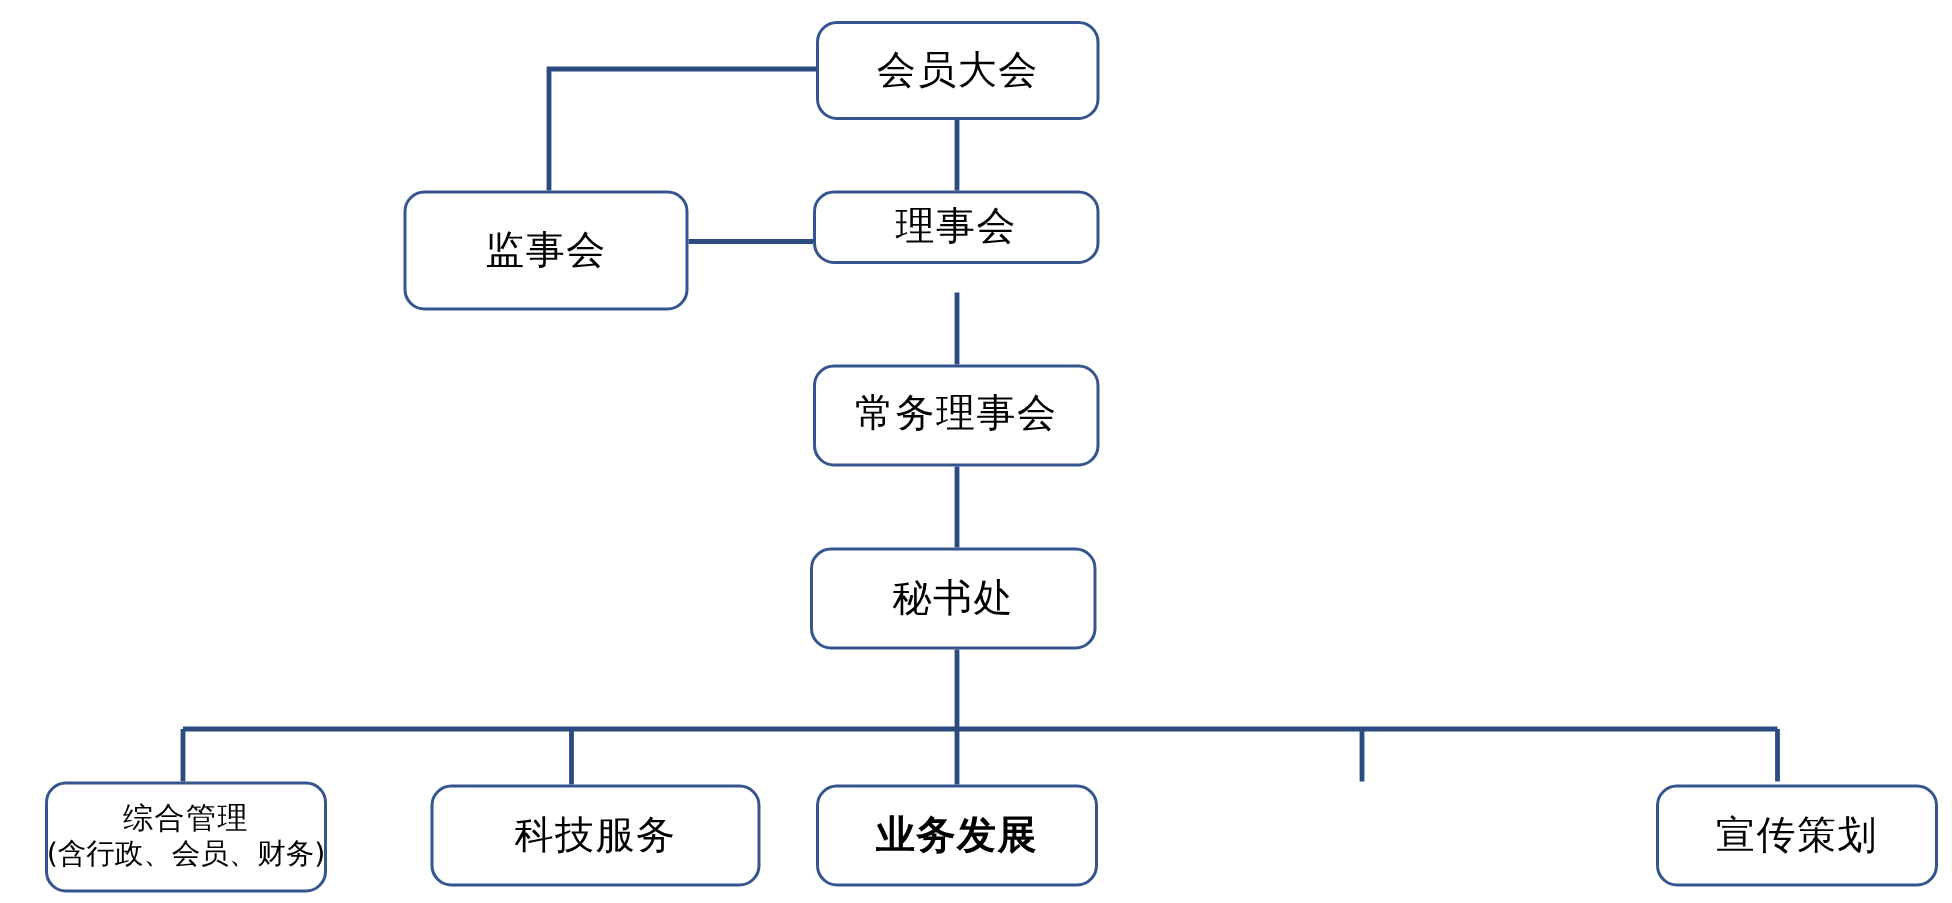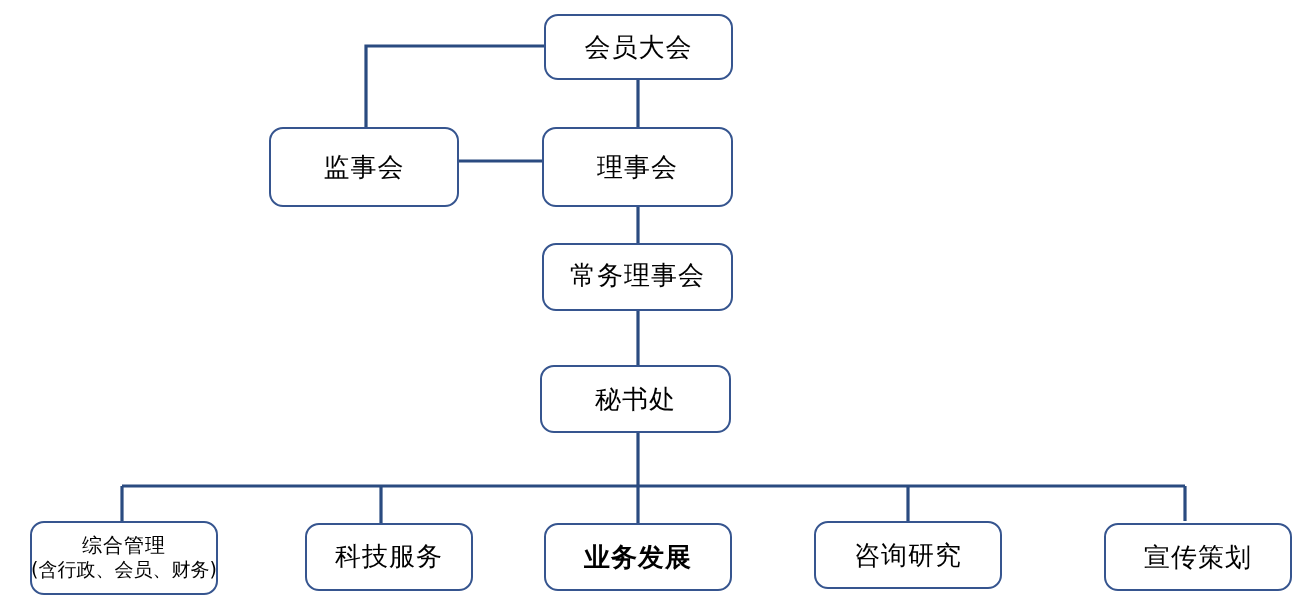--- a/index.html
+++ b/index.html
@@ -89,46 +89,43 @@
   </svg>
 
   <div class="node" style="left:544px; top:14px; width:189px; height:66px;">
     <span class="primary">会员大会</span>
   </div>
 
   <div class="node" style="left:269px; top:127px; width:190px; height:80px;">
     <span class="primary">监事会</span>
   </div>
 
-  <div class="node" style="left:542px; top:127px; width:191px; height:80px;">
+  <div class="node" style="left:542px; top:127px; width:191px; height:49px;">
     <span class="primary">理事会</span>
   </div>
 
   <div class="node" style="left:542px; top:243px; width:191px; height:68px;font-family:Liberation Mono, monospace;">
     <span class="primary">常务理事会</span>
   </div>
 
   <div class="node" style="left:540px; top:365px; width:191px; height:68px;">
     <span class="primary">秘书处</span>
   </div>
 
   <div class="node two-line" style="left:30px; top:521px; width:188px; height:74px;">
     <span class="primary">综合管理</span>
     <span class="secondary">(含行政、会员、财务)</span>
   </div>
 
-  <div class="node" style="left:305px; top:523px; width:168px; height:68px;font-family:Liberation Serif, serif;">
+  <div class="node" style="left:287px; top:523px; width:220px; height:68px;">
     <span class="primary">科技服务</span>
   </div>
 
   <div class="node" style="left:544px; top:523px; width:188px; height:68px;font-weight:bold;">
     <span class="primary">业务发展</span>
   </div>
 
-  <div class="node" style="left:814px; top:521px; width:188px; height:68px;">
-    <span class="primary">咨询研究</span>
-  </div>
 
   <div class="node" style="left:1092px; top:523px; width:188px; height:68px;margin-left:12px;">
     <span class="primary">宣传策划</span>
   </div>
 
 </div>
 
 </body></html>

